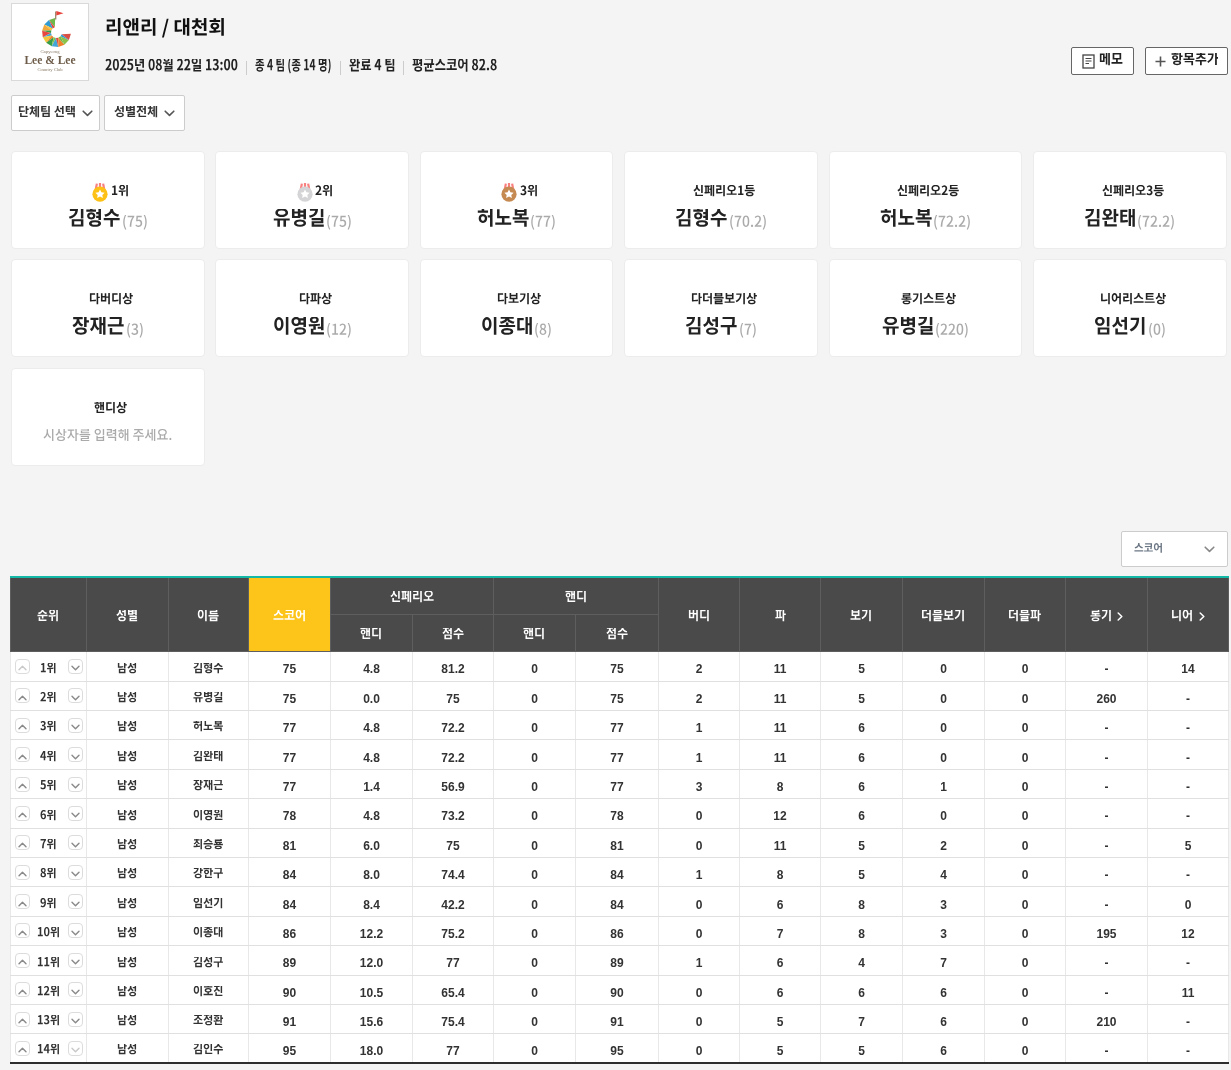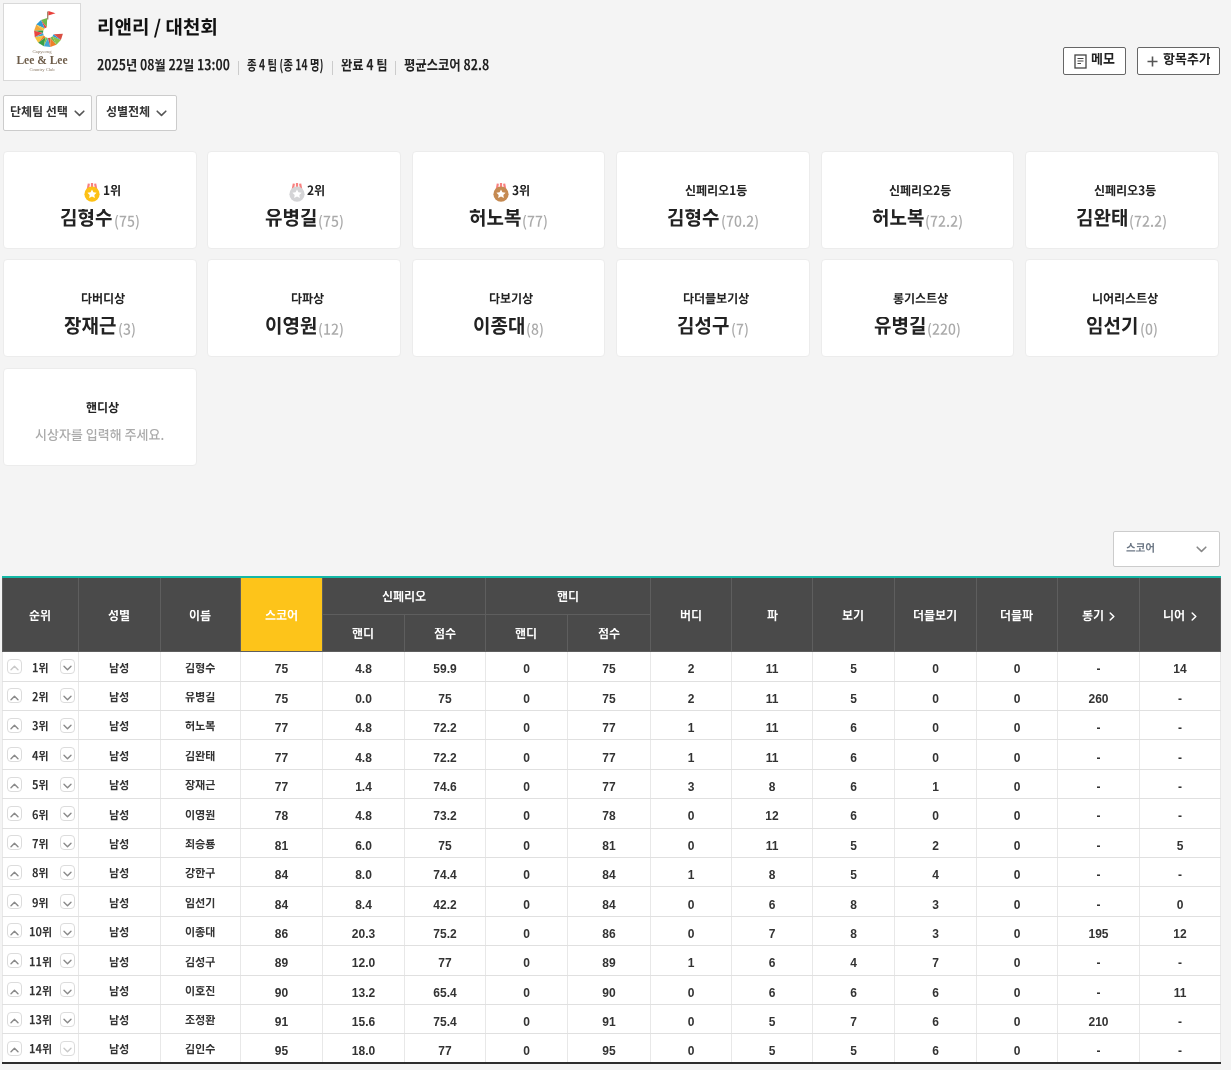--- a/index.html
+++ b/index.html
@@ -1,15 +1,15 @@
 <!DOCTYPE html>
 <html><head><meta charset="utf-8"><style>
 * { margin:0; padding:0; box-sizing:border-box; }
 html,body { width:1231px; height:1070px; background:#f4f4f4; font-family:"Liberation Sans",sans-serif; overflow:hidden; }
-#page { position:relative; width:988px; height:1070px; }
+#page { position:relative; width:988px; height:1070px;margin-left:8px; }
 svg { display:inline-block; vertical-align:middle; }
 .logobox { position:absolute; left:3px; top:3px; width:78px; height:78px; background:#fff; border:1px solid #d9d9d9; }
 .title { position:absolute; left:97px; top:18px; }
 .dateline { position:absolute; left:97px; top:57.5px; display:flex; align-items:center; height:20px; }
 .dsep { width:1px; height:14px; background:#ccc; margin:0 8px; }
 .btn { position:absolute; top:47px; height:28px; background:#fff; border:1px solid #666; border-radius:2px; display:flex; align-items:center; justify-content:center; }
 .filter { position:absolute; top:95px; height:36px; background:#fff; border:1px solid #ccc; border-radius:2px; display:flex; align-items:center; justify-content:center; }
 .card { position:absolute; width:193.5px; height:98px; background:#fff; border:1px solid #ececec; border-radius:4px; text-align:center; }
 .clabel { margin-top:31.5px; height:18px; padding-left:6px; display:flex; align-items:center; justify-content:center; }
 .cname { margin-top:7.5px; display:flex; align-items:baseline; justify-content:center; }
@@ -585,21 +585,21 @@
                 <use href="#t33"></use>
               </g>
             </svg></td>
           <td><svg width="30.4" height="13.2" viewBox="0 0 30.4 13.2" style="color:#333">
               <g transform="translate(0,9.2) scale(0.1100,0.1232)">
                 <use href="#t1"></use>
               </g>
             </svg></td>
           <td><span class="num">75</span></td>
           <td><span class="num">4.8</span></td>
-          <td><span class="num">59.9</span></td>
+          <td><span class="num">81.2</span></td>
           <td><span class="num">0</span></td>
           <td><span class="num">75</span></td>
           <td><span class="num">2</span></td>
           <td><span class="num">11</span></td>
           <td><span class="num">5</span></td>
           <td><span class="num">0</span></td>
           <td><span class="num">0</span></td>
           <td><span class="num">-</span></td>
           <td><span class="num">14</span></td>
         </tr>
@@ -757,21 +757,21 @@
                 <use href="#t33"></use>
               </g>
             </svg></td>
           <td><svg width="30.4" height="13.2" viewBox="0 0 30.4 13.2" style="color:#333">
               <g transform="translate(0,9.2) scale(0.1100,0.1232)">
                 <use href="#t15"></use>
               </g>
             </svg></td>
           <td><span class="num">77</span></td>
           <td><span class="num">1.4</span></td>
-          <td><span class="num">74.6</span></td>
+          <td><span class="num">56.9</span></td>
           <td><span class="num">0</span></td>
           <td><span class="num">77</span></td>
           <td><span class="num">3</span></td>
           <td><span class="num">8</span></td>
           <td><span class="num">6</span></td>
           <td><span class="num">1</span></td>
           <td><span class="num">0</span></td>
           <td><span class="num">-</span></td>
           <td><span class="num">-</span></td>
         </tr>
@@ -971,21 +971,21 @@
               <g transform="translate(0,9.2) scale(0.1100,0.1232)">
                 <use href="#t33"></use>
               </g>
             </svg></td>
           <td><svg width="30.4" height="13.2" viewBox="0 0 30.4 13.2" style="color:#333">
               <g transform="translate(0,9.2) scale(0.1100,0.1232)">
                 <use href="#t21"></use>
               </g>
             </svg></td>
           <td><span class="num">86</span></td>
-          <td><span class="num">20.3</span></td>
+          <td><span class="num">12.2</span></td>
           <td><span class="num">75.2</span></td>
           <td><span class="num">0</span></td>
           <td><span class="num">86</span></td>
           <td><span class="num">0</span></td>
           <td><span class="num">7</span></td>
           <td><span class="num">8</span></td>
           <td><span class="num">3</span></td>
           <td><span class="num">0</span></td>
           <td><span class="num">195</span></td>
           <td><span class="num">12</span></td>
@@ -1057,21 +1057,21 @@
               <g transform="translate(0,9.2) scale(0.1100,0.1232)">
                 <use href="#t33"></use>
               </g>
             </svg></td>
           <td><svg width="30.4" height="13.2" viewBox="0 0 30.4 13.2" style="color:#333">
               <g transform="translate(0,9.2) scale(0.1100,0.1232)">
                 <use href="#t45"></use>
               </g>
             </svg></td>
           <td><span class="num">90</span></td>
-          <td><span class="num">13.2</span></td>
+          <td><span class="num">10.5</span></td>
           <td><span class="num">65.4</span></td>
           <td><span class="num">0</span></td>
           <td><span class="num">90</span></td>
           <td><span class="num">0</span></td>
           <td><span class="num">6</span></td>
           <td><span class="num">6</span></td>
           <td><span class="num">6</span></td>
           <td><span class="num">0</span></td>
           <td><span class="num">-</span></td>
           <td><span class="num">11</span></td>

